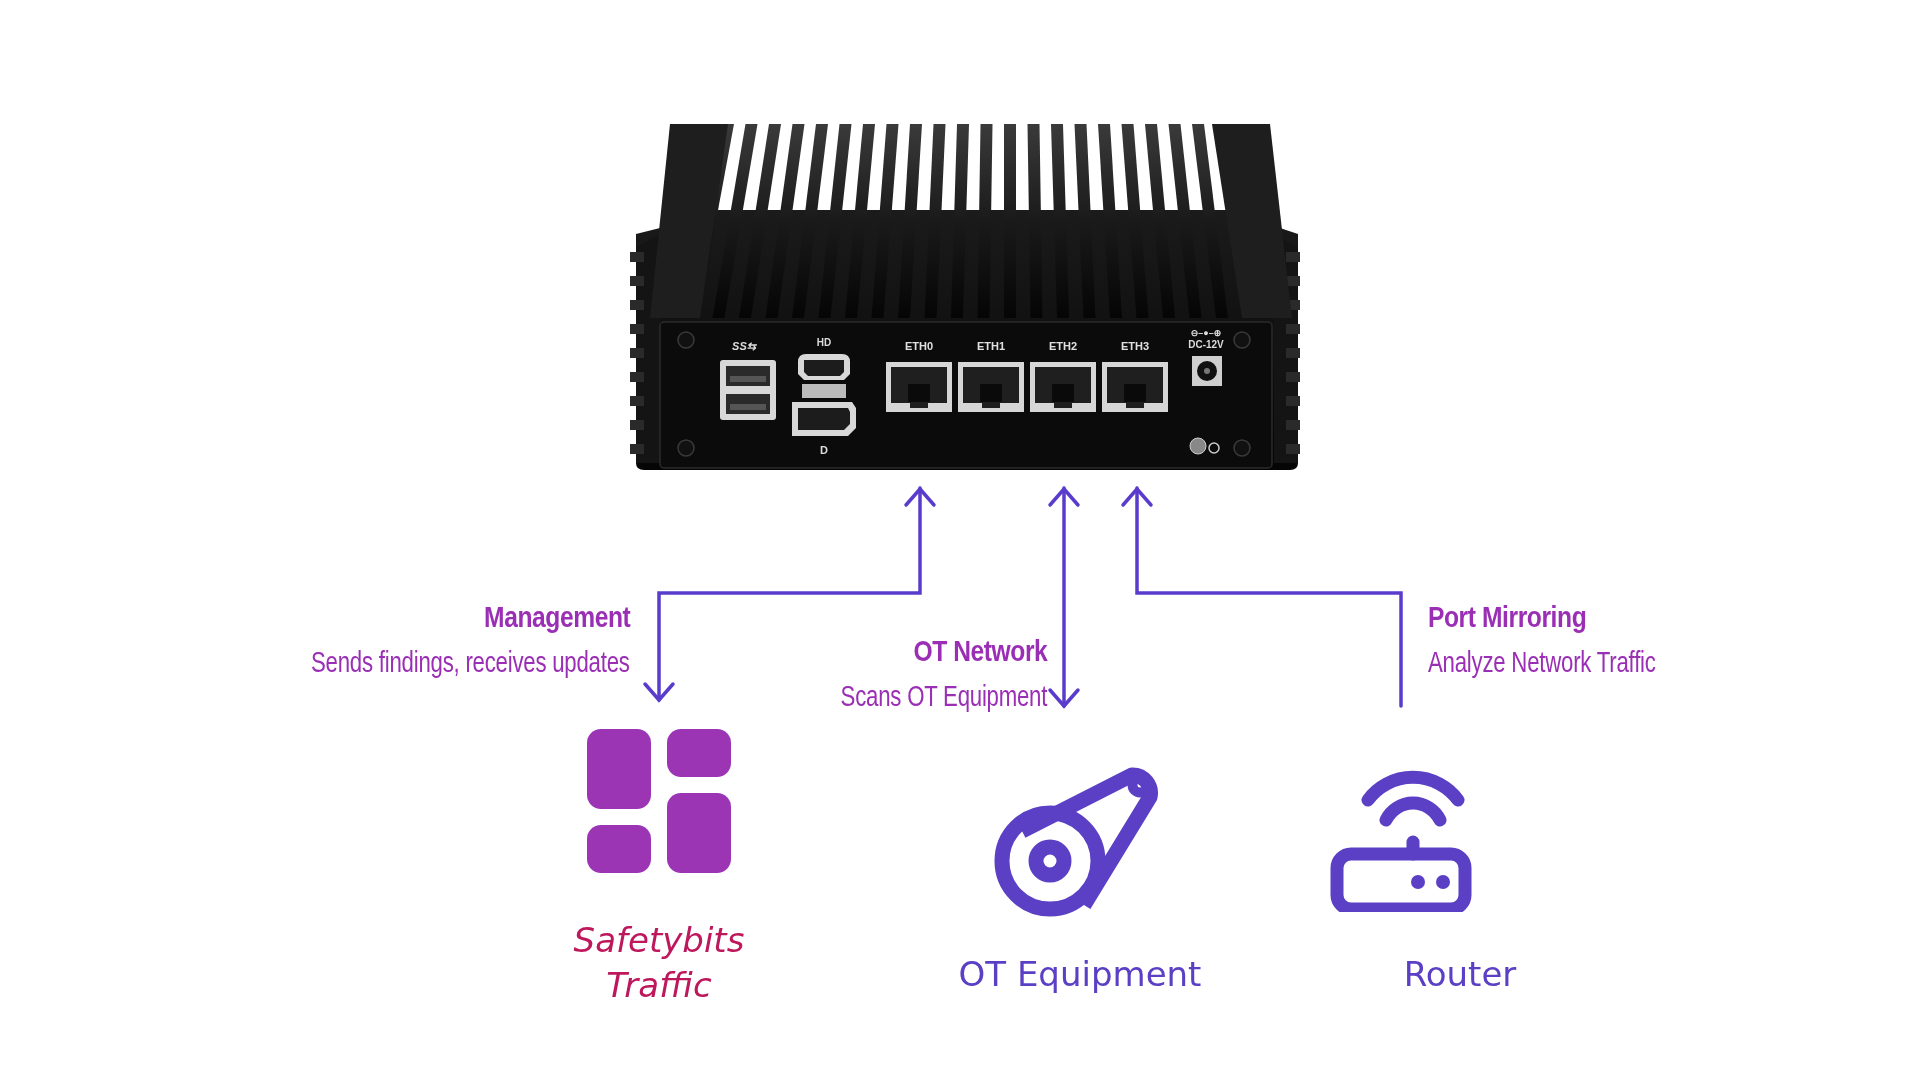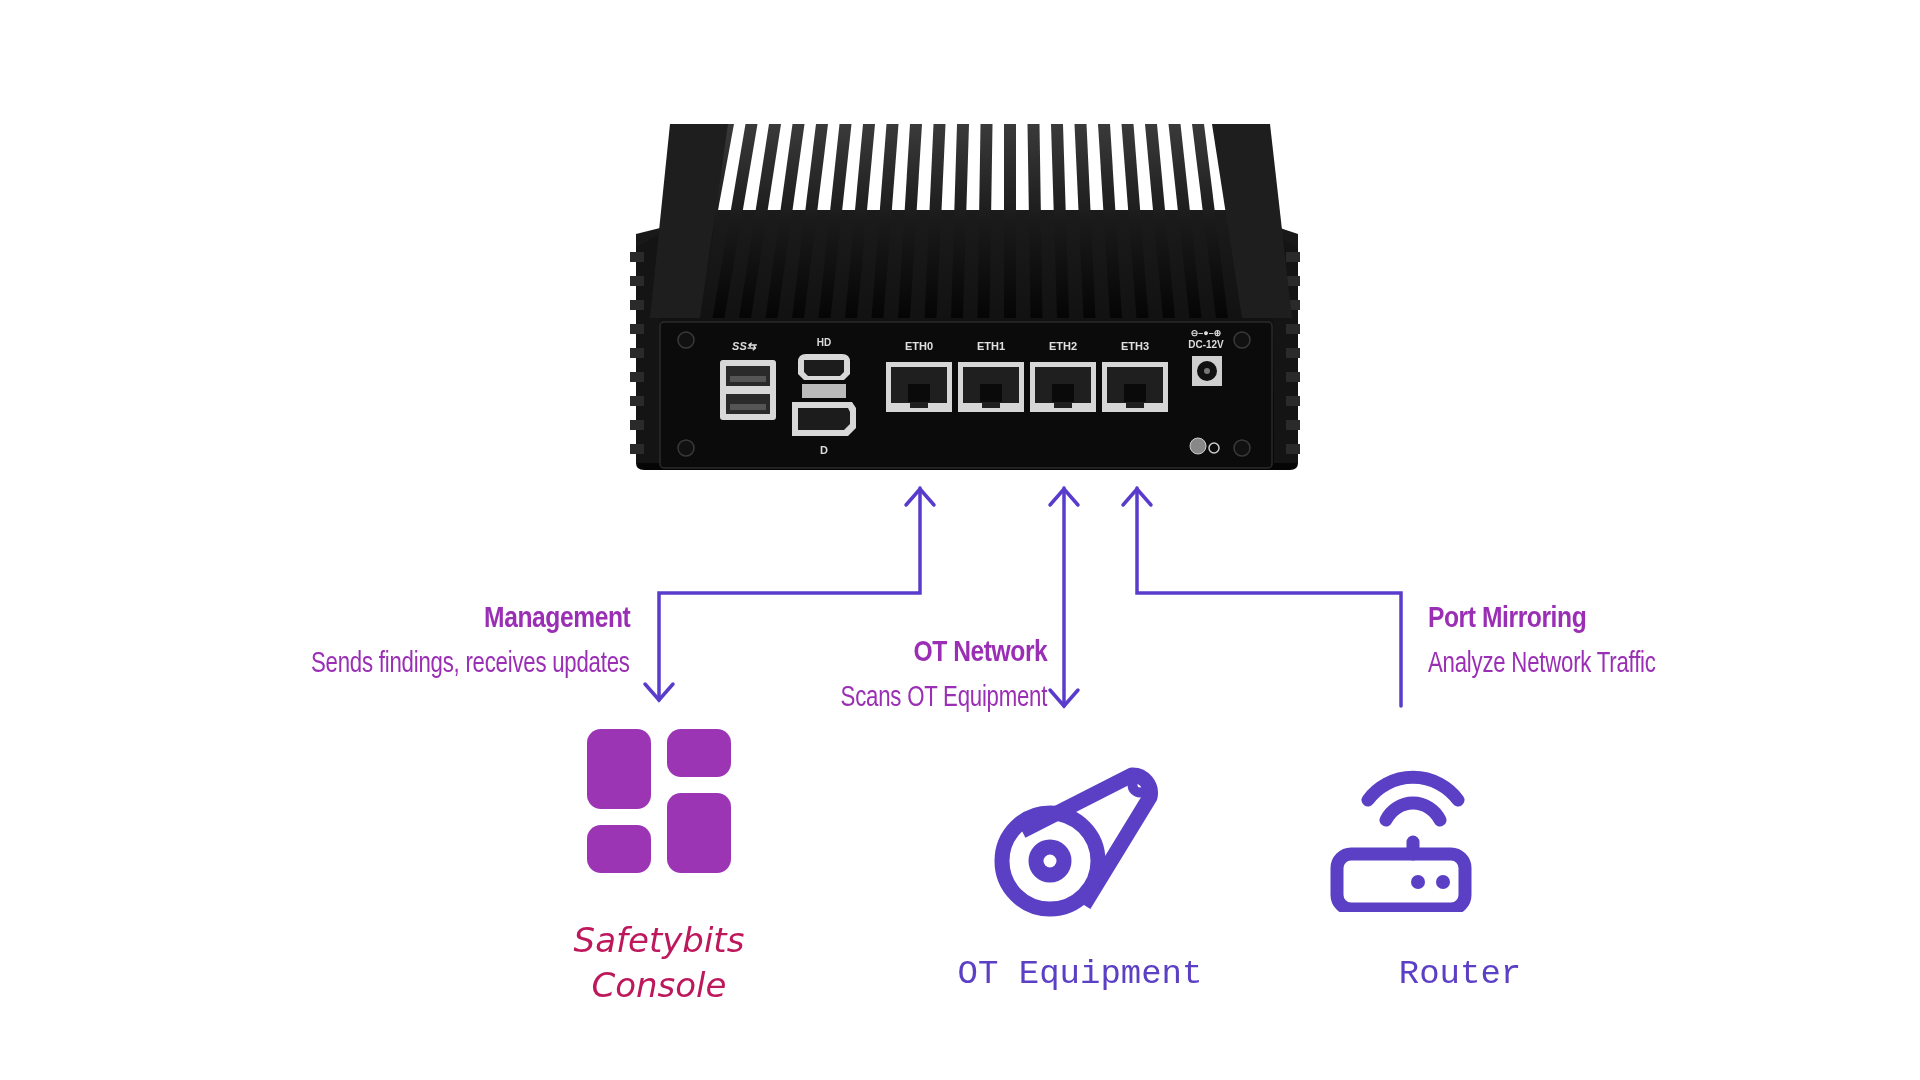--- a/index.html
+++ b/index.html
@@ -4,21 +4,21 @@
 <style>
   html, body { margin:0; padding:0; background:#ffffff; }
   body { width:1920px; height:1080px; position:relative; overflow:hidden; font-family:"Liberation Sans", sans-serif; }
   .abs { position:absolute; }
   .conn-title { position:absolute; font-family:"Liberation Sans Narrow","Liberation Sans", sans-serif; font-weight:700; font-size:30px; color:#9a2fb5; letter-spacing:-0.5px; transform:scaleX(0.82); white-space:nowrap; line-height:34px; }
   .conn-sub { position:absolute; font-family:"Liberation Sans", sans-serif; font-size:30px; color:#9a2fb5; transform:scaleX(0.74); white-space:nowrap; line-height:34px; letter-spacing:-0.3px; }
   .right-align { transform-origin:right center; text-align:right; }
   .left-align { transform-origin:left center; text-align:left; }
   .node-label { position:absolute; font-family:"DejaVu Sans", sans-serif; font-size:34px; text-align:center; white-space:nowrap; line-height:44px; }
   .node-label.console { color:#be185d;font-style:italic; }
-  .node-label.equip { color:#5b3fc4;font-family:Liberation Mono, monospace; }
+  .node-label.equip { color:#5b3fc4; }
   #device svg text { font-family:"Liberation Sans", sans-serif; font-weight:700; }
 </style>
 </head>
 <body>
 
 <div id="device" class="abs" style="left:630px; top:118px; width:680px; height:356px;">
   <svg width="680" height="356" viewBox="0 0 680 356">
     <defs>
       <linearGradient id="finGrad" x1="0" y1="0" x2="0" y2="1">
         <stop offset="0" stop-color="#3a3a3a"></stop>
@@ -181,21 +181,21 @@
 
 <div class="abs" style="left:585px; top:727px; width:148px; height:148px;">
   <svg width="148" height="148" viewBox="0 0 148 148">
     <rect x="2" y="2" width="64" height="80" rx="14" fill="#9b35b4"></rect>
     <rect x="82" y="2" width="64" height="48" rx="14" fill="#9b35b4"></rect>
     <rect x="82" y="66" width="64" height="80" rx="14" fill="#9b35b4"></rect>
     <rect x="2" y="98" width="64" height="48" rx="14" fill="#9b35b4"></rect>
   </svg>
 </div>
 <div class="node-label console" style="left:559px; top:918px; width:200px;">Safetybits</div>
-<div class="node-label console" style="left:559px; top:963px; width:200px;">Console</div>
+<div class="node-label console" style="left:559px; top:963px; width:200px;">Traffic</div>
 
 <div class="abs" style="left:990px; top:755px; width:170px; height:170px;">
   <svg width="170" height="170" viewBox="0 0 170 170">
     <g fill="none" stroke="#5b3fc4" stroke-width="15" stroke-linejoin="round">
       <path d="M32 76 L142 20 A18 18 0 0 1 160 42 L94 150"></path>
       <circle cx="60" cy="106" r="48"></circle>
       <circle cx="60" cy="106" r="14"></circle>
       <circle cx="150" cy="30" r="5"></circle>
     </g>
     <path d="M18 106 A42 42 0 0 1 102 106 A42 42 0 0 1 18 106 Z" fill="none"></path>

